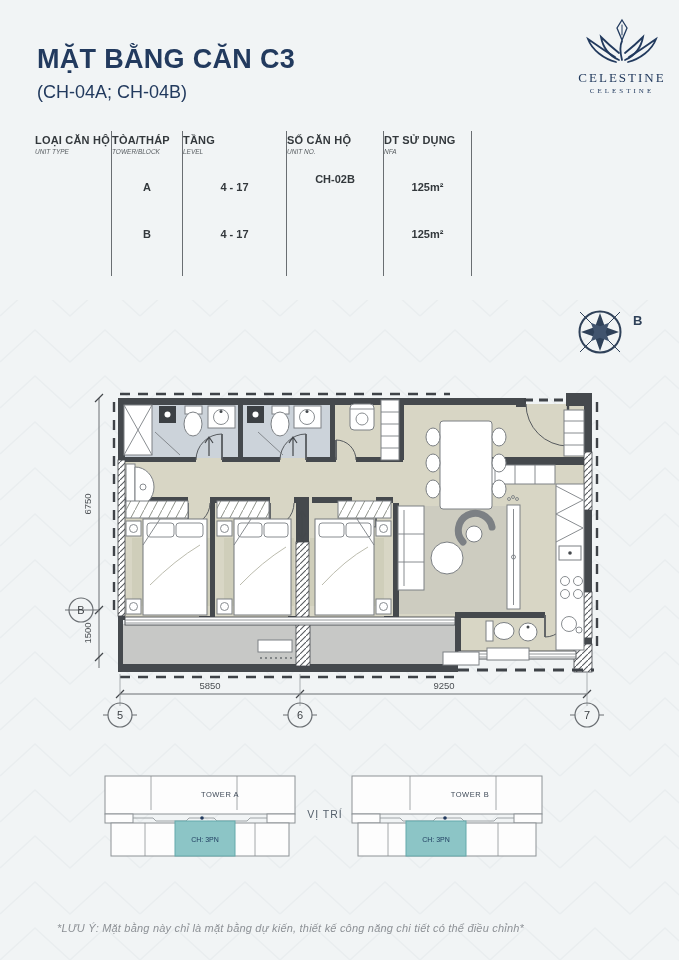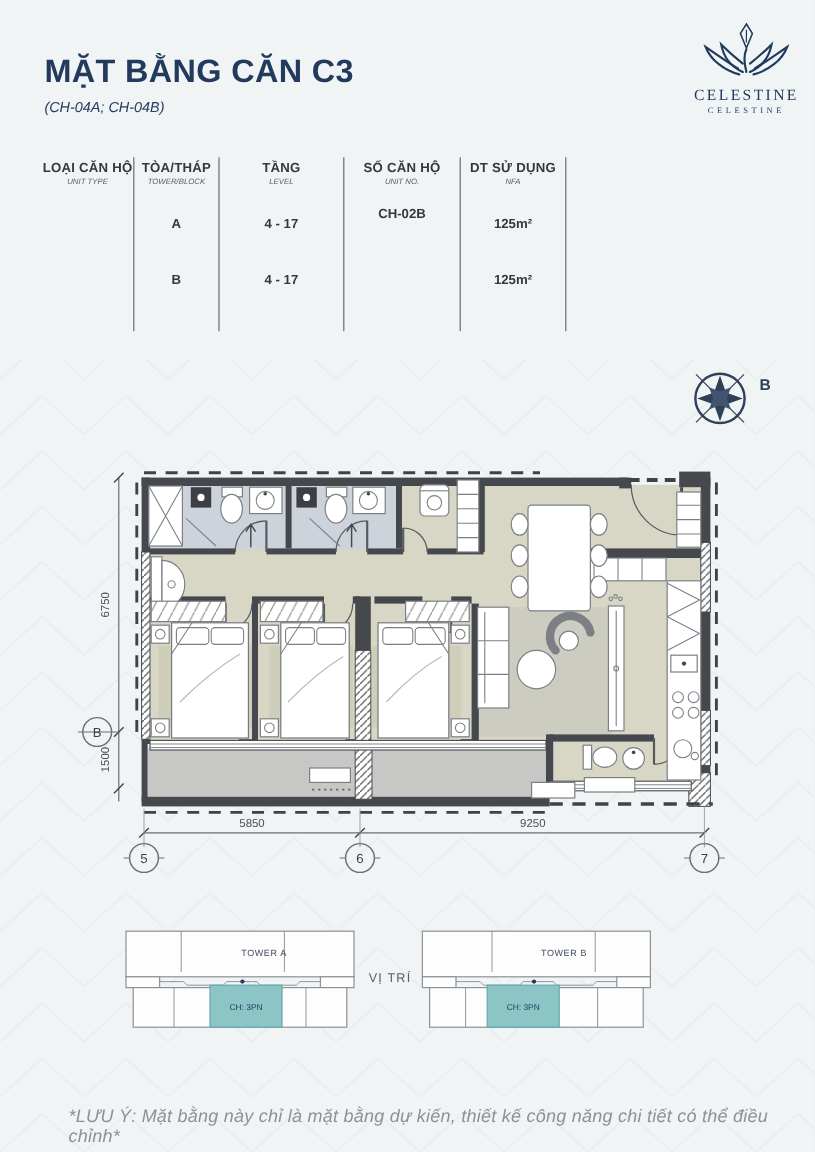--- a/index.html
+++ b/index.html
@@ -10,38 +10,38 @@
   }
   html,body{margin:0;padding:0;}
   body{font-family:"Liberation Sans",sans-serif;background:#e8ebec;}
   .page{position:relative;width:679px;height:960px;background:var(--bg,#f1f4f5);overflow:hidden;}
   .layer{position:absolute;}
   .watermark{left:0;top:0;z-index:0;}
   .z{z-index:1;}
 
   
   .title{left:37px;top:44px;font-size:27px;font-weight:700;color:var(--navy,#223a5e);letter-spacing:.3px;}
-  .subtitle{left:37px;top:82px;font-size:12px;font-style:italic;color:var(--navy,#223a5e);}
+  .subtitle{left:37px;top:82px;font-size:18px;color:var(--navy,#223a5e);}
   .logo{left:572px;top:12px;width:100px;text-align:center;color:var(--navy,#223a5e);}
   .logo .brand{font-family:Liberation Serif, serif;font-size:13px;letter-spacing:2px;margin-top:2px;}
   .logo .brandsub{font-family:"Liberation Serif",serif;font-size:7px;letter-spacing:3px;margin-top:1px;}
 
   
   .spec{left:35px;top:131px;display:grid;grid-template-columns:77px 71px 104px 97px 88px 78px;}
   .col{height:145px;border-right:1px solid var(--line,#6a6e72);}
   .col:last-child{border-right:none;}
-  .th{padding-top:3px;text-align:center;}
+  .th{padding-top:3px;}
   .th .vi{font-size:11px;font-weight:700;color:var(--ink,#33383c);letter-spacing:.2px;}
   .th .en{font-size:6.5px;font-style:italic;color:#575c60;margin-top:2px;}
   .cell{height:47px;display:flex;align-items:center;justify-content:center;
         font-size:11px;font-weight:700;color:var(--ink,#33383c);}
   .cell.first{margin-top:8px;}
 
   
-  .footnote{left:57px;top:922px;font-size:15px;font-style:italic;color:var(--note,#8d9196);letter-spacing:.2px;}
+  .footnote{left:57px;top:922px;font-size:11px;font-style:italic;color:var(--note,#8d9196);letter-spacing:.2px;}
 
   
   svg text{font-family:"Liberation Sans",sans-serif;}
   .dimtxt{font-size:9.5px;fill:#4b4f53;}
   .bubtxt{font-size:11px;fill:#3b3f43;}
   .wallF{fill:var(--wall,#45494d);}
   .fx{fill:#ffffff;stroke:#7c8084;stroke-width:1;}
   .fxthin{fill:none;stroke:#7c8084;stroke-width:.9;}
   .dline{stroke:#6b6f73;stroke-width:1;fill:none;}
 </style>

